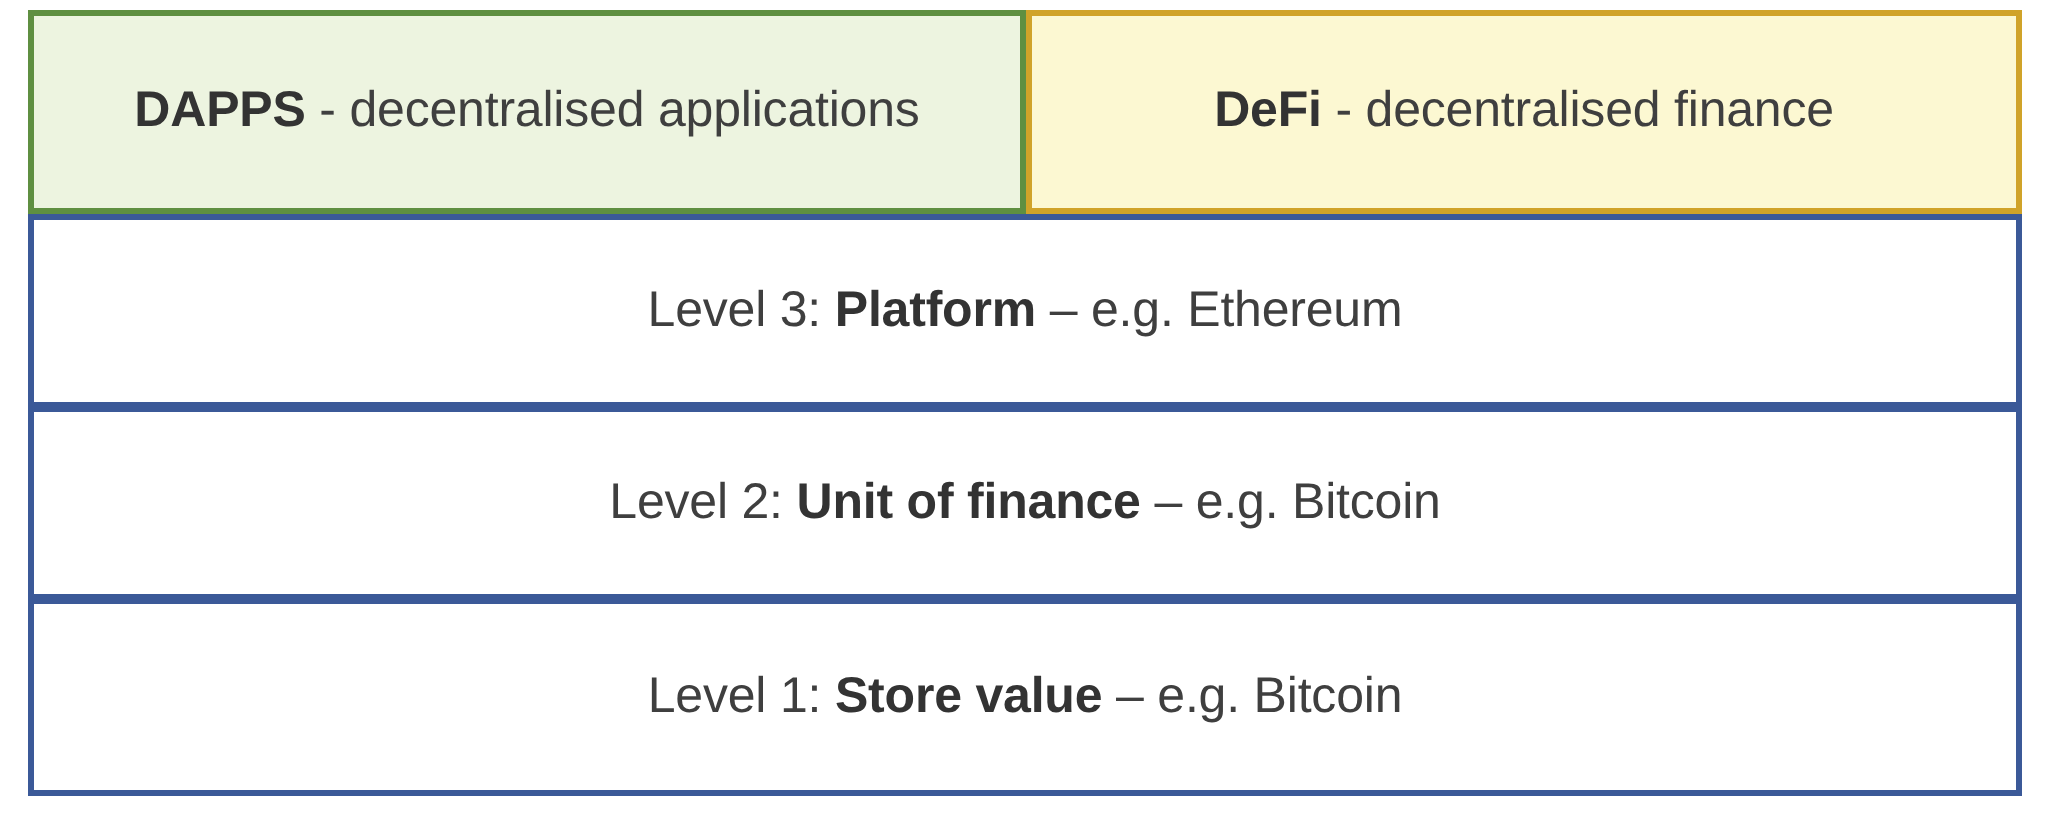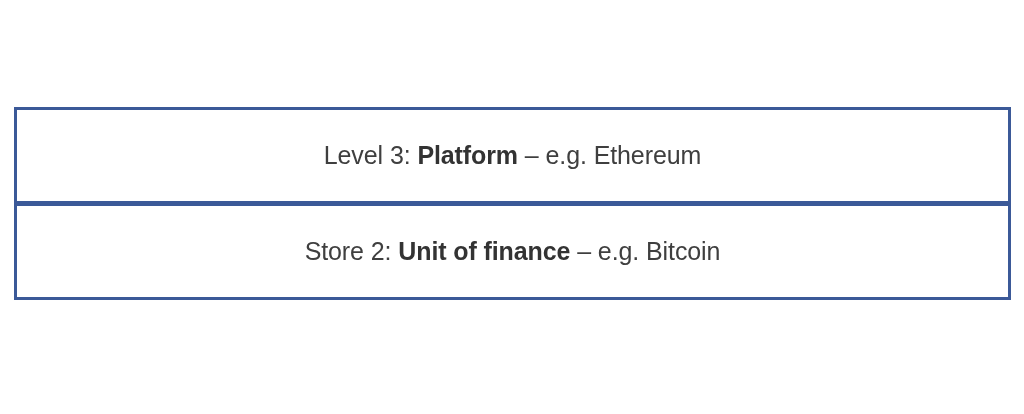--- a/index.html
+++ b/index.html
@@ -93,23 +93,37 @@
   .level-text b {
     font-weight: bold;
     color: #333333;
   }
 </style>
 </head>
 <body>
 
 <div class="diagram">
 
+  <div class="top-row">
+
+    <div class="cat-cell cat-dapps">
+      <span class="cell-text"><b>DAPPS</b><span> - </span><span>decentralised applications</span></span>
+    </div>
+
+    <div class="cat-cell cat-defi">
+      <span class="cell-text"><b>DeFi</b><span> - </span><span>decentralised finance</span></span>
+    </div>
+
+  </div>
 
   <div class="level-row level-row-3">
     <span class="level-text"><span>Level 3: </span><b>Platform</b><span> – </span><span>e.g. Ethereum</span></span>
   </div>
 
   <div class="level-row level-row-2">
-    <span class="level-text"><span>Store 2: </span><b>Unit of finance</b><span> – </span><span>e.g. Bitcoin</span></span>
+    <span class="level-text"><span>Level 2: </span><b>Unit of finance</b><span> – </span><span>e.g. Bitcoin</span></span>
   </div>
 
+  <div class="level-row level-row-1">
+    <span class="level-text"><span>Level 1: </span><b>Store value</b><span> – </span><span>e.g. Bitcoin</span></span>
+  </div>
 
 </div>
 
 </body></html>

